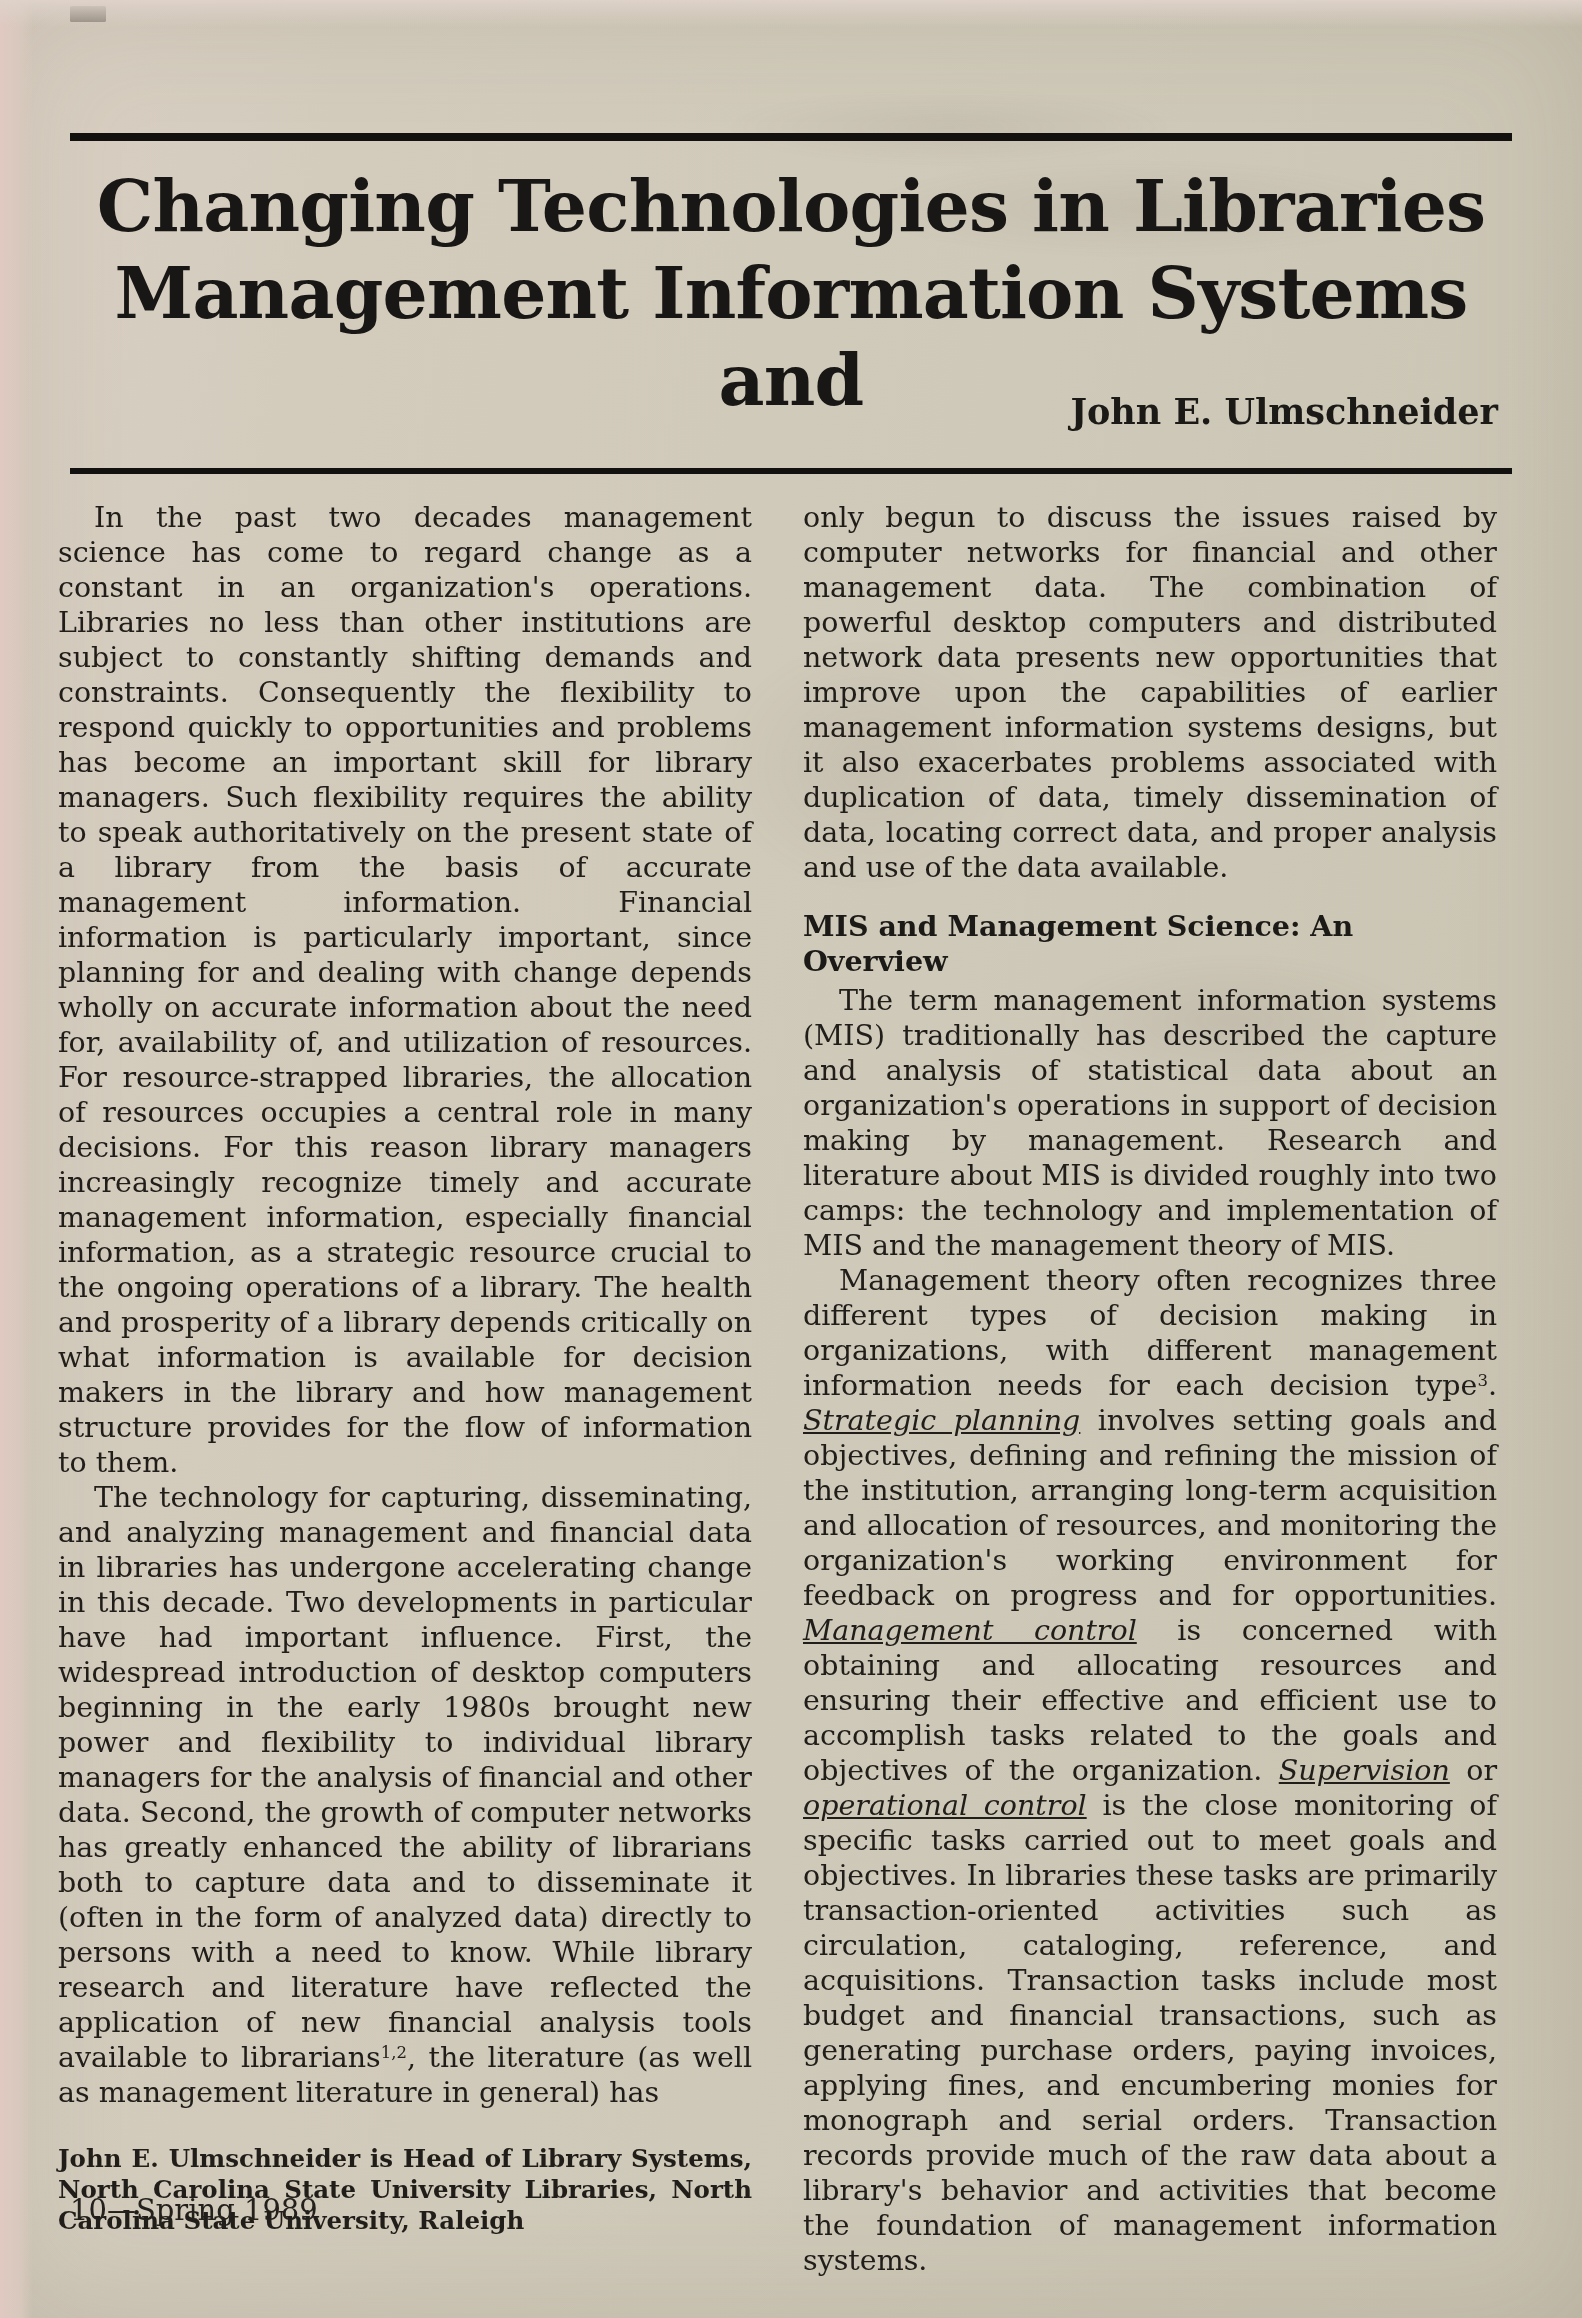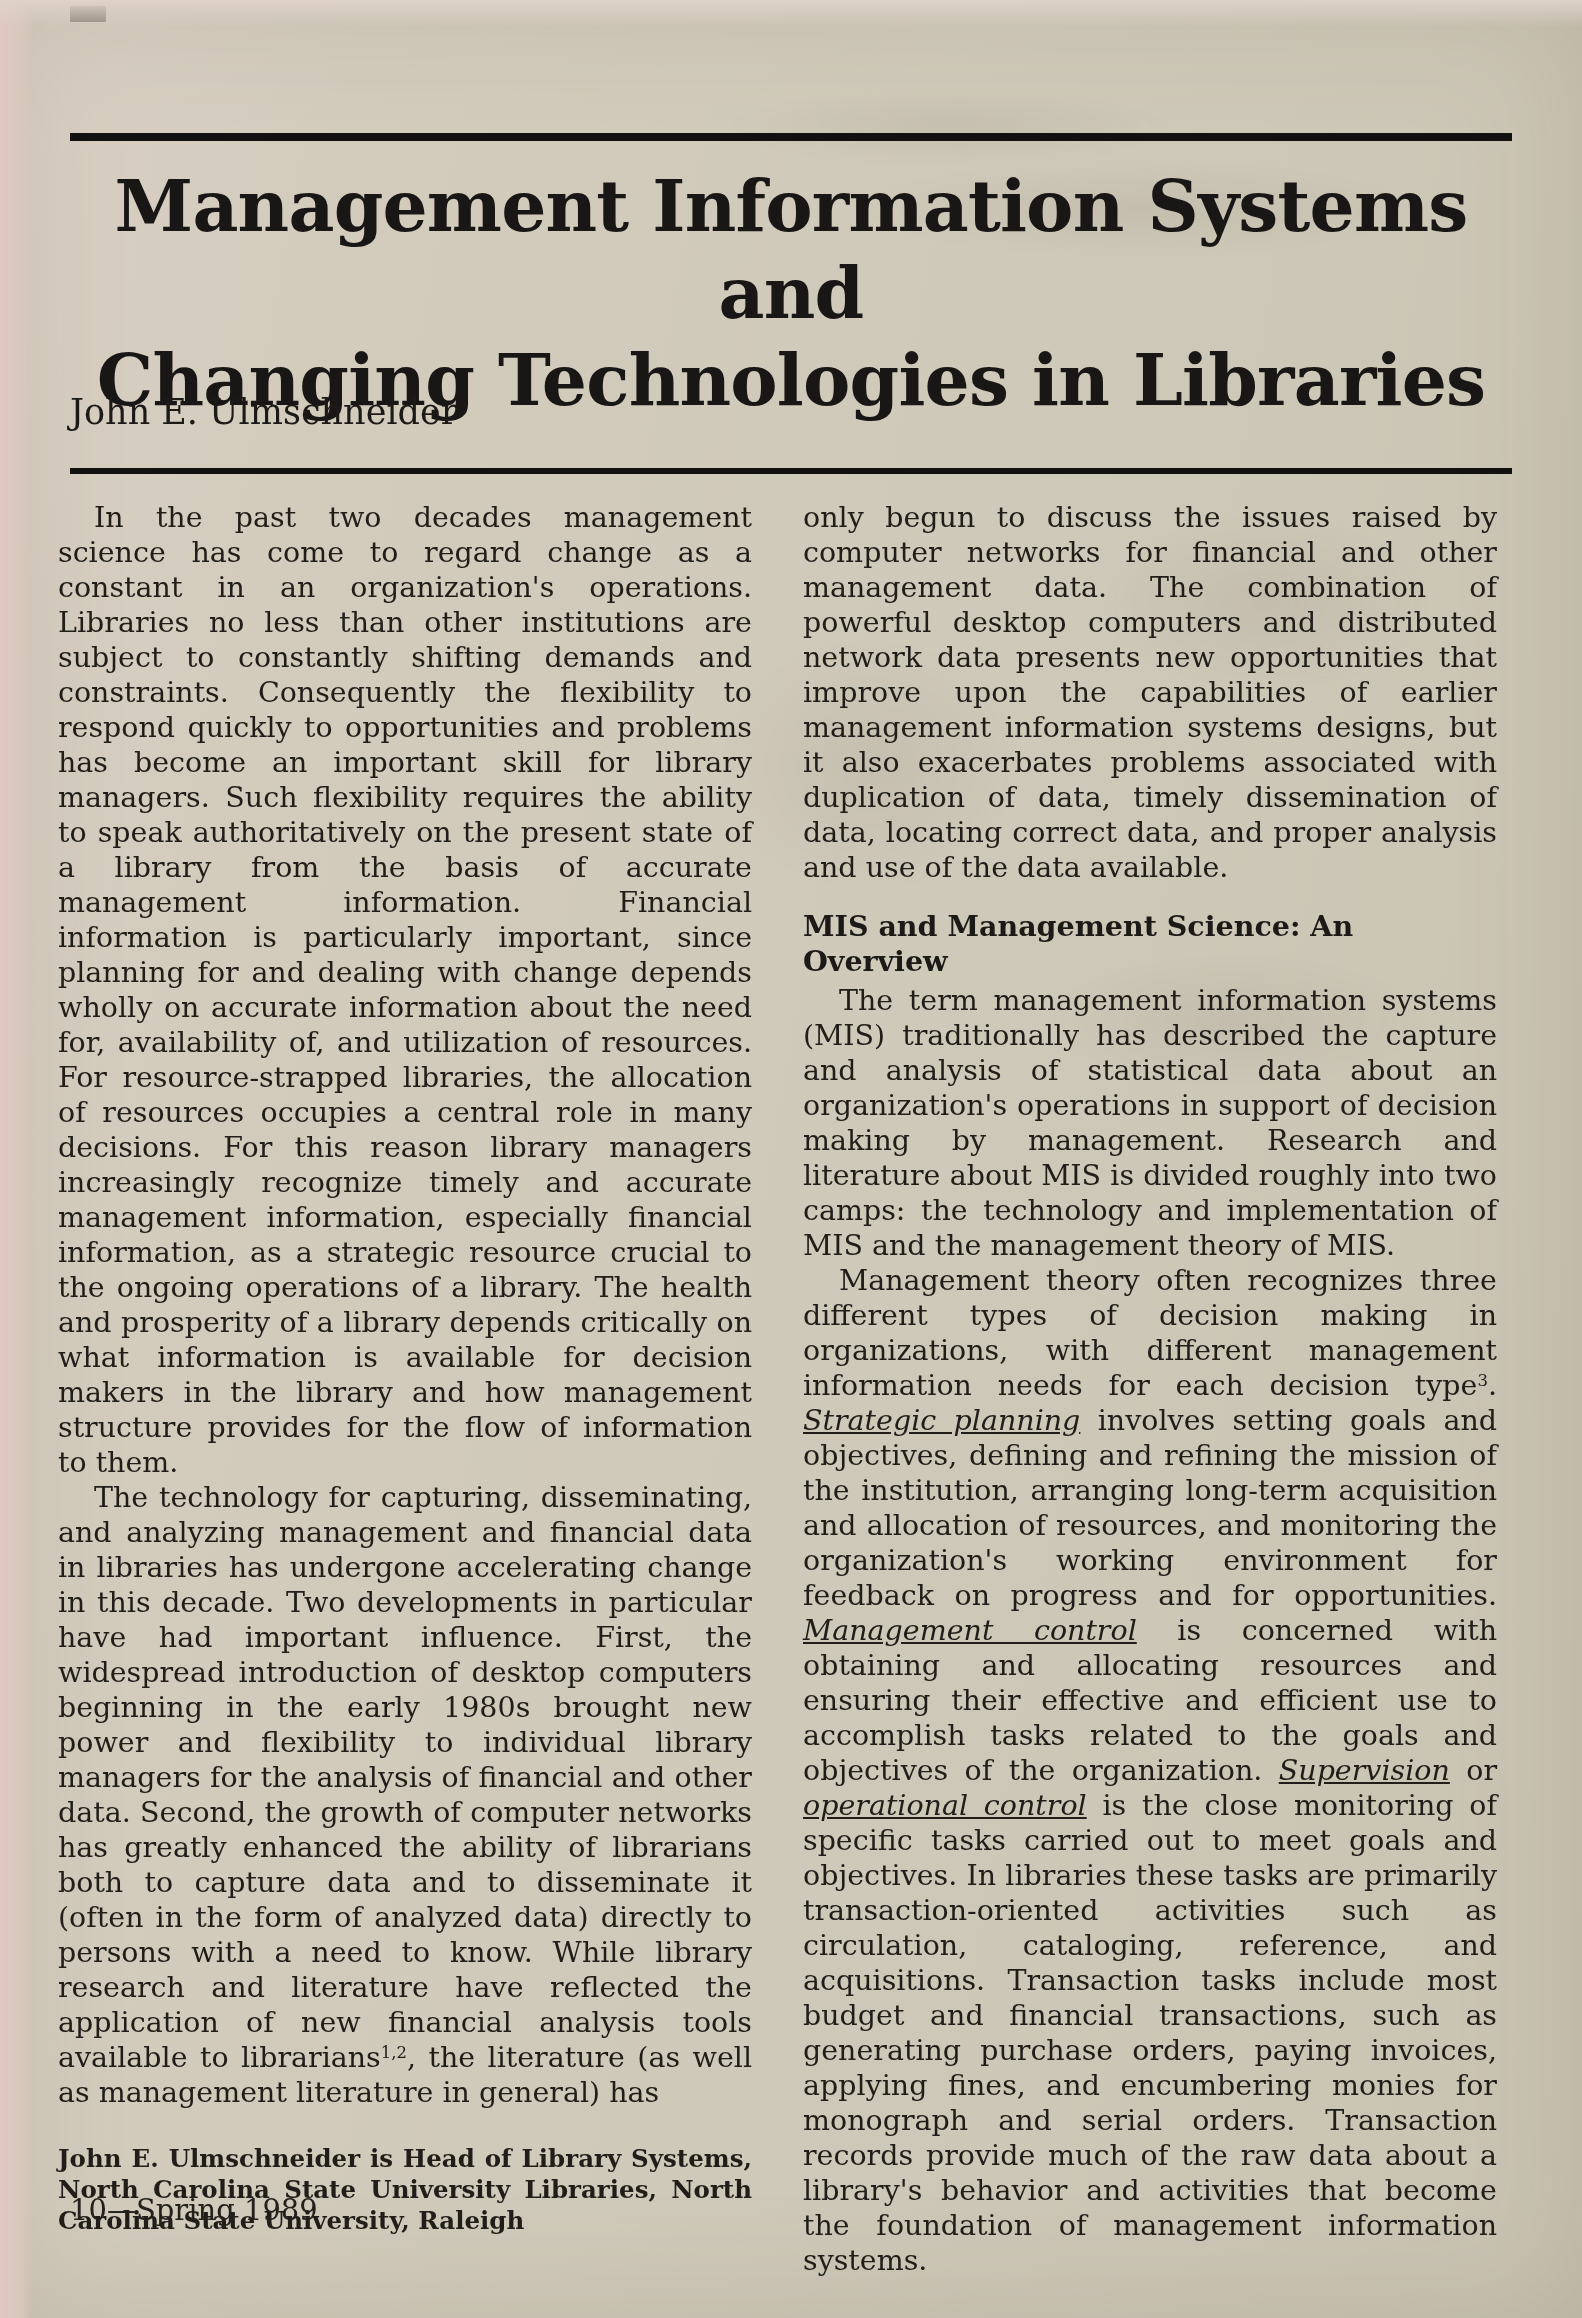--- a/index.html
+++ b/index.html
@@ -78,25 +78,25 @@
     line-height: 87px;
     font-weight: 700;
     letter-spacing: -0.8px;
     color: #191715;
   }
   .title-line { display: block; }
   .author {
     position: absolute;
     top: 392px;
     left: 70px;
-    right: 60px;
-    text-align: left;
+    right: 84px;
+    text-align: right;
     font-size: 35px;
     line-height: 40px;
-    font-weight: 400;
+    font-weight: 700;
     color: #1c1a17;
   }
   .columns {
     position: absolute;
     top: 500px;
     left: 58px;
     right: 70px;
     display: flex;
     gap: 51px;
   }
@@ -146,22 +146,22 @@
 </head>
 <body>
 
 <div class="page">
   <div class="bleedthrough"></div>
   <div class="scan-artifact"></div>
 
   <div class="rule rule-top"></div>
 
   <h1 class="title">
+    <span class="title-line">Changing Technologies in Libraries</span>
     <span class="title-line">Management Information Systems and</span>
-    <span class="title-line">Changing Technologies in Libraries</span>
   </h1>
 
   <div class="author">John E. Ulmschneider</div>
 
   <div class="rule rule-mid"></div>
 
   <div class="columns">
     <div class="column">
         <p class="para indent"><span>In the past two decades management science has come to regard change as a constant in an organization's operations. Libraries no less than other institutions are subject to constantly shifting demands and constraints. Consequently the flexibility to respond quickly to opportunities and problems has become an important skill for library managers. Such flexibility requires the ability to speak authoritatively on the present state of a library from the basis of accurate management information. Financial information is particularly important, since planning for and dealing with change depends wholly on accurate information about the need for, availability of, and utilization of resources. For resource-strapped libraries, the allocation of resources occupies a central role in many decisions. For this reason library managers increasingly recognize timely and accurate management information, especially financial information, as a strategic resource crucial to the ongoing operations of a library. The health and prosperity of a library depends critically on what information is available for decision makers in the library and how management structure provides for the flow of information to them.</span></p>
         <p class="para indent"><span>The technology for capturing, disseminating, and analyzing management and financial data in libraries has undergone accelerating change in this decade. Two developments in particular have had important influence. First, the widespread introduction of desktop computers beginning in the early 1980s brought new power and flexibility to individual library managers for the analysis of financial and other data. Second, the growth of computer networks has greatly enhanced the ability of librarians both to capture data and to disseminate it (often in the form of analyzed data) directly to persons with a need to know. While library research and literature have reflected the application of new financial analysis tools available to librarians</span><sup>1,2</sup><span>, the literature (as well as management literature in general) has</span></p>

